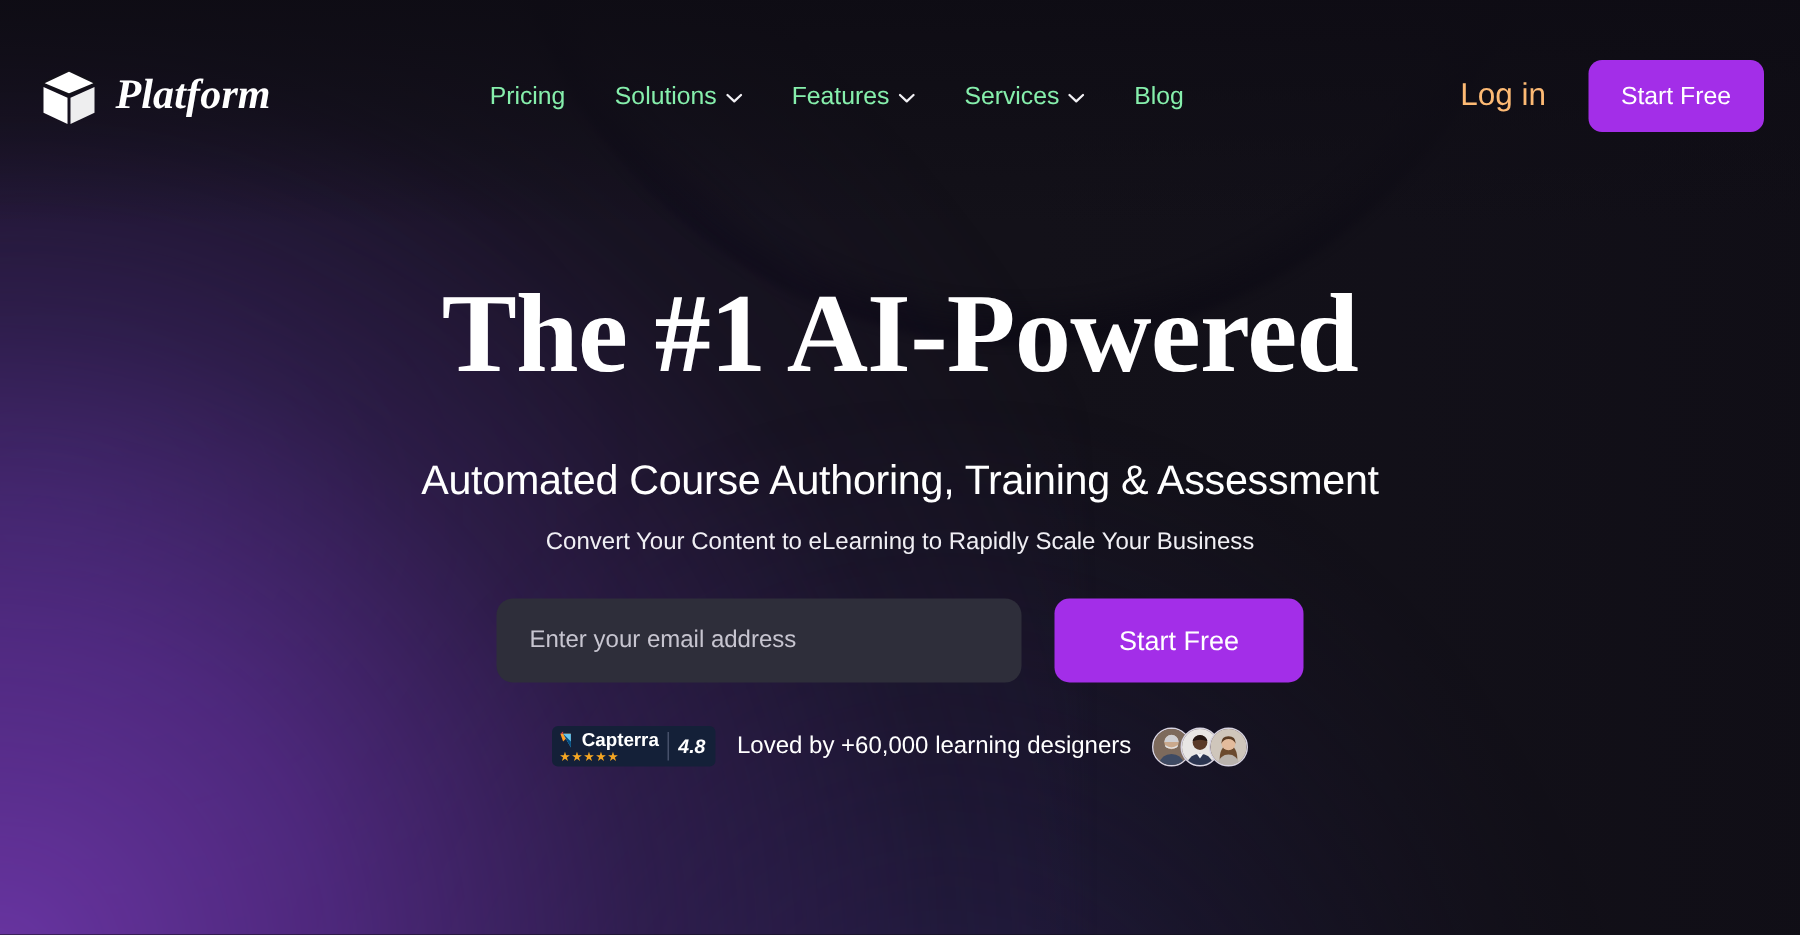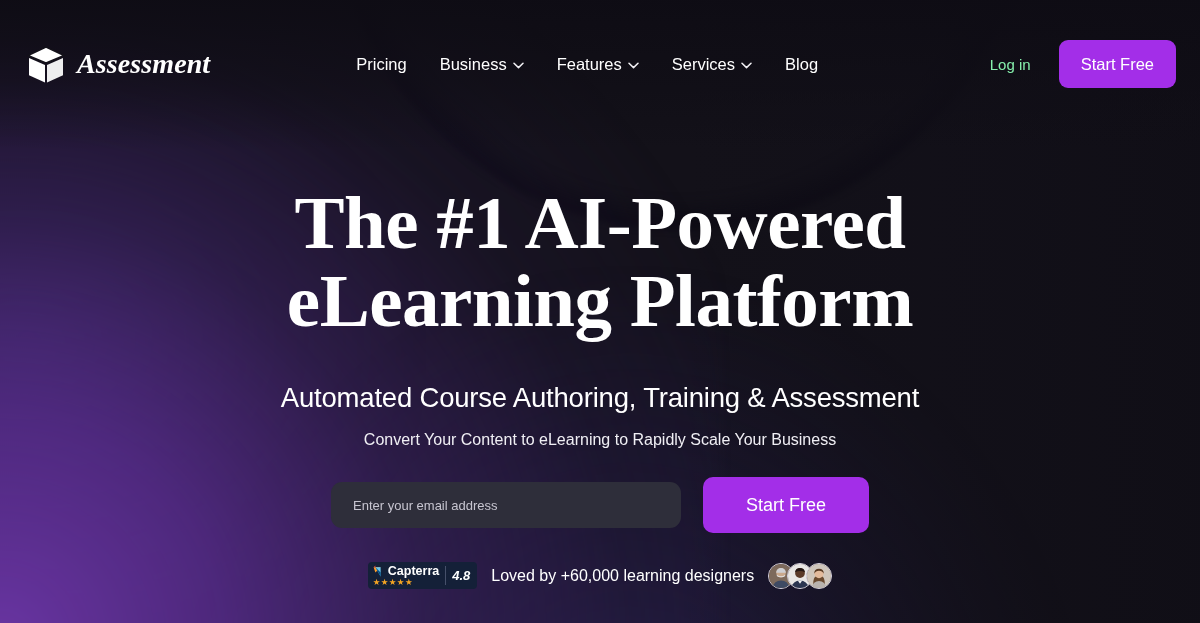--- a/index.html
+++ b/index.html
@@ -96,27 +96,27 @@
   .logo-word {
     font-family:"Liberation Serif", serif;
     font-style:italic; font-weight:700;
     font-size:28px; letter-spacing:0.1px;
     color:#ffffff;
   }
 
   nav { display:flex; align-items:center; gap:33px; margin-left:146px; }
   .nav-item {
     display:flex; align-items:center; gap:6px;
-    font-size:16.5px; color:#ffffff; cursor:pointer;
+    font-size:16.5px; color:#86efac; cursor:pointer;
     white-space:nowrap;
   }
   .chev { width:11px; height:7px; display:block; flex:none; margin-top:2px; }
 
   .header-right { margin-left:auto; display:flex; align-items:center; gap:28px; }
-  .login-link { font-size:15px; color:#86efac; cursor:pointer; }
+  .login-link { font-size:21px; color:#fdba74; cursor:pointer; }
   .btn-purple {
     background:#a32ee8;
     color:#ffffff;
     border:none;
     border-radius:9px;
     font-family:"Liberation Sans", sans-serif;
     cursor:pointer;
     white-space:nowrap;
   }
   .btn-header {
@@ -151,26 +151,26 @@
     font-weight:400;
     color:#f0eff4;
   }
 
   
   .form-row {
     margin-top:28px;
     display:flex; align-items:center; justify-content:center; gap:22px;
   }
   .email-input {
-    width:350px; height:46px;
+    width:350px; height:56px;
     background:#2e2e3a;
     border:none; border-radius:11px;
     padding:0 22px;
     font-family:"Liberation Sans", sans-serif;
-    font-size:13px;
+    font-size:16px;
     color:#ffffff;
     outline:none;
   }
   .email-input::placeholder { color:#c7c5d0; }
   .btn-hero { width:166px; height:56px; font-size:18px; border-radius:10px; }
 
   
   .proof {
     margin-top:29px;
     display:flex; align-items:center; justify-content:center; gap:14px;
@@ -223,29 +223,29 @@
 
   <div class="logo">
     <span>
       <svg class="logo-mark" viewBox="0 0 44 44" aria-hidden="true">
         <path d="M22 5 L40 13.5 L22 21 L4 13.5 Z" fill="#ffffff"></path>
         <path d="M5 16 L5 33.2 L21 40.6 L21 23.1 Z" fill="#ffffff"></path>
         <path d="M39 16 L39 33.2 L23 40.6 L23 23.1 Z" fill="#ffffff" opacity="0.93"></path>
         <path d="M22 5 L40 13.5 L22 21 L4 13.5 Z" fill="none" stroke="#131119" stroke-width="1.4"></path>
       </svg>
     </span>
-    <span class="logo-word">Assessment</span>
+    <span class="logo-word">Platform</span>
   </div>
 
   <nav>
     <div class="nav-item">
       <span>Pricing</span>
     </div>
     <div class="nav-item">
-      <span>Business</span>
+      <span>Solutions</span>
       <span>
         <svg class="chev" viewBox="0 0 11 7">
             <path d="M1 1.3 L5.5 5.6 L10 1.3" fill="none" stroke="#f2f1f5" stroke-width="1.5" stroke-linecap="round" stroke-linejoin="round"></path>
           </svg>
       </span>
     </div>
     <div class="nav-item">
       <span>Features</span>
       <span>
         <svg class="chev" viewBox="0 0 11 7">
@@ -270,21 +270,20 @@
     <span class="login-link">Log in</span>
     <button class="btn-purple btn-header">Start Free</button>
   </div>
 
 </header>
 
 <main>
 
   <h1>
     <span>The #1 AI-Powered</span>
-    <span class="l2">eLearning Platform</span>
   </h1>
 
   <div class="sub1">Automated Course Authoring, Training &amp; Assessment</div>
   <div class="sub2">Convert Your Content to eLearning to Rapidly Scale Your Business</div>
 
   <div class="form-row">
     <input class="email-input" type="email" placeholder="Enter your email address" style="">
     <button class="btn-purple btn-hero">Start Free</button>
   </div>
 

